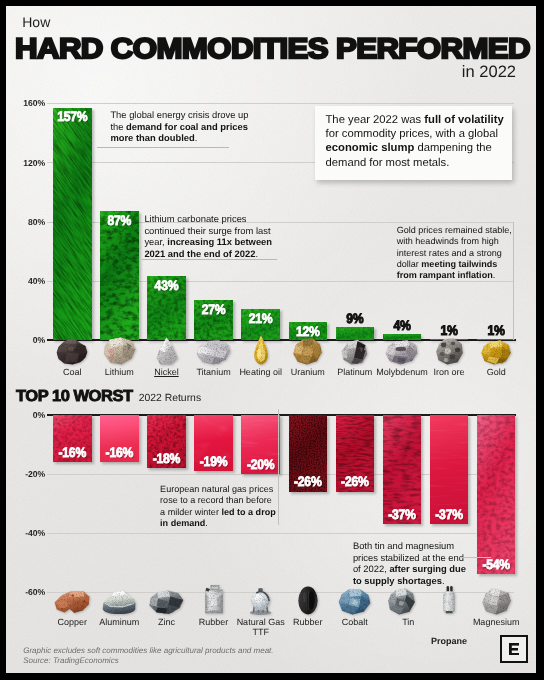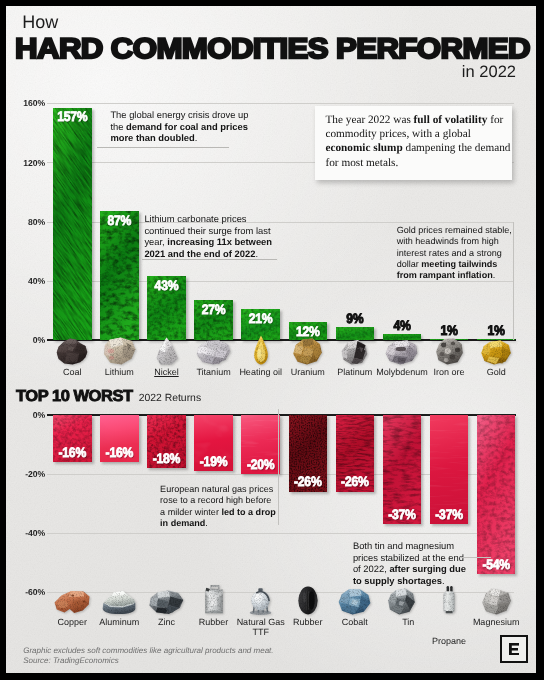--- a/index.html
+++ b/index.html
@@ -14,21 +14,21 @@
   #paper{position:absolute;inset:0;
      background:
        radial-gradient(circle at 18% 12%, rgba(255,255,255,.75), rgba(255,255,255,0) 45%),
        radial-gradient(circle at 82% 70%, rgba(255,255,255,.5), rgba(255,255,255,0) 40%),
        linear-gradient(160deg,#f0efed 0%,#e9e8e6 55%,#e4e3e1 100%);
   }
   #grain{position:absolute;inset:0;opacity:.5;mix-blend-mode:multiply;}
   .abs{position:absolute;}
 
   
-  #kicker{left:16.2px;top:8.4px;font-size:18px;color:#1c1c1c;letter-spacing:.05px;line-height:16.8px;}
+  #kicker{left:16.2px;top:8.4px;font-size:14px;color:#1c1c1c;letter-spacing:.05px;line-height:16.8px;}
   #title{left:9.2px;top:28px;font-weight:bold;font-size:28.6px;line-height:30px;
          letter-spacing:-.55px;color:#111;white-space:nowrap;
          -webkit-text-stroke:2.25px #111;
          transform:scaleX(1.0915);transform-origin:left top;}
   #subtitle{right:20px;top:58.4px;font-size:16.5px;line-height:16.5px;color:#1c1c1c;}
 
   
   .sec-title{font-weight:bold;font-size:16px;color:#111;letter-spacing:-.45px;
              -webkit-text-stroke:0.9px #111;display:inline-block;
              transform:scaleX(1.03);transform-origin:left center;}
@@ -509,21 +509,21 @@
               <stop offset="1" stop-color="#cc1138"></stop>
             </linearGradient>
           </defs>
           <rect width="39" height="109" fill="url(#gtx18)"></rect>
           <g transform="translate(19.5,54.5) rotate(0) scale(1,1)">
             <rect x="-120" y="-120" width="240" height="240" filter="url(#ftx18)" opacity="0.22"></rect>
           </g>
         </svg>
       </div>
       <div class="abs barlabel" style="left:420.8px;top:502.7px;width:44.5px;">-37%</div>
-      <div class="abs catlabel" style="left:414.8px;top:630px;width:56.5px;">Propane</div>
+      <div class="abs catlabel" style="left:414.8px;top:630px;width:56.5px;font-weight:bold;">Propane</div>
       <div class="abs bar" style="left:470.9px;top:409.0px;width:38.5px;height:158.9px;box-shadow:1.5px 2px 2.5px rgba(0,0,0,.25);">
         <svg width="39" height="159" style="position:absolute;left:0;top:0;display:block">
           <defs>
             <filter id="ftx19" x="-20%" y="-20%" width="140%" height="140%" color-interpolation-filters="sRGB">
               <feTurbulence type="fractalNoise" baseFrequency="0.22 0.26" numOctaves="4" seed="53" stitchTiles="stitch" result="t"></feTurbulence>
               <feColorMatrix type="matrix" values="0 0 0 0 0  0 0 0 0 0  0 0 0 0 0  1.2 0 0 0 -0.45"></feColorMatrix>
             </filter>
             <linearGradient id="gtx19" x1="0" y1="0" x2="0.4" y2="1">
               <stop offset="0" stop-color="#f4628a"></stop>
               <stop offset="0.45" stop-color="#e0204c"></stop>
@@ -537,21 +537,21 @@
         </svg>
       </div>
       <div class="abs barlabel" style="left:467.9px;top:552.7px;width:44.5px;">-54%</div>
       <div class="abs catlabel" style="left:461.9px;top:611px;width:56.5px;">Magnesium</div>
     </div>
 
   <div id="annos" class="abs" style="left:0;top:0;width:530px;height:667px;">
       <div class="anno" style="left:91.4px;top:103.3px;width:139px;margin-left:13px;"><span>The global energy crisis drove up the </span><b>demand for coal and prices more than doubled</b><span>.</span></div>
       <div class="anno" style="left:138.4px;top:207.2px;width:129px;"><span>Lithium carbonate prices continued their surge from last year, </span><b>increasing 11x between 2021 and the end of 2022</b><span>.</span></div>
       <div class="anno" style="left:390.7px;top:219.2px;width:116.5px;font-size:9.05px;line-height:11.3px;"><span>Gold prices remained stable, with headwinds from high interest rates and a strong dollar </span><b>meeting tailwinds from rampant inflation</b><span>.</span></div>
-      <div class="anno" style="left:154.1px;top:477.8px;width:116.5px;font-size:9.05px;line-height:11.4px;"><span>European natural gas prices rose to a record high before a milder winter </span><b>led to a drop in demand</b><span>.</span></div>
+      <div class="anno" style="left:154.1px;top:477.8px;width:116.5px;font-size:9.05px;line-height:11.4px;"><span>European natural gas prices rose to a record than before a milder winter </span><b>led to a drop in demand</b><span>.</span></div>
       <div class="anno" style="left:346.9px;top:534px;width:114.5px;"><span>Both tin and magnesium prices stabilized at the end of 2022, </span><b>after surging due to supply shortages</b><span>.</span></div>
       <div class="abs anno-rule" style="left:91.4px;top:140.7px;width:132px;"></div>
       <div class="abs anno-rule" style="left:136px;top:253.4px;width:135px;"></div>
       <div class="abs" style="left:507px;top:216px;width:1px;height:118px;background:#c2c1be;"></div>
       <div class="abs" style="left:271.5px;top:403px;width:1px;height:116px;background:#c2c1be;"></div>
       <div class="abs" style="left:455px;top:551px;width:30px;height:1px;background:#c2c1be;"></div>
       <div class="abs" style="left:50.3px;top:332.0px;width:32px;height:27px;filter:drop-shadow(1px 1.5px 1.2px rgba(0,0,0,.22));"><svg width="32" height="27" viewBox="0 0 100 100" preserveAspectRatio="none">
           <defs>
             <filter id="nik0" x="0" y="0" width="100%" height="100%" color-interpolation-filters="sRGB">
               <feTurbulence type="fractalNoise" baseFrequency="0.55" numOctaves="4" seed="24" stitchTiles="stitch" result="n"></feTurbulence>
@@ -1453,21 +1453,21 @@
               <path d="M34 2 L62 8 L58 30 L30 26Z" fill="#f0efec" opacity=".85"></path>
               <path d="M16 20 L30 26 L26 58 L6 50Z" fill="#c6c4c1" opacity=".85"></path>
               <path d="M58 30 L88 18 L96 48 L66 54Z" fill="#8d8b88" opacity=".85"></path>
               <path d="M30 30 L56 36 L50 66 L26 60Z" fill="#dcdad7" opacity=".75"></path>
               <path d="M26 62 L56 70 L46 96 L18 84Z" fill="#a5a3a0" opacity=".85"></path>
               <path d="M58 58 L90 56 L80 84 L52 86Z" fill="#7b7976" opacity=".85"></path>
             </g>
           </g>
         </svg></div>
     </div>
-  <div class="whitebox" id="volbox" style="left:308.5px;top:99.5px;width:186.5px;height:62.1px;padding:7.5px 0 5px 11px;font-family:Liberation Serif, serif;">
+  <div class="whitebox" id="volbox" style="left:308.5px;top:99.5px;width:186.5px;height:62.1px;padding:7.5px 0 5px 11px;">
       <div class="anno"><span>The year 2022 was </span><b>full of volatility</b><span> for commodity prices, with a global </span><b>economic slump</b><span> dampening the demand for most metals.</span></div>
     </div>
 
   <div class="foot" style="left:17.2px;top:640px;width:440px;">
     <div>Graphic excludes soft commodities like agricultural products and meat.</div>
     <div>Source: TradingEconomics</div>
   </div>
   <div id="logo" style="left:493.8px;top:629.4px;width:24.2px;height:23.4px;font-size:17px;">
     <span>E</span>
   </div>

